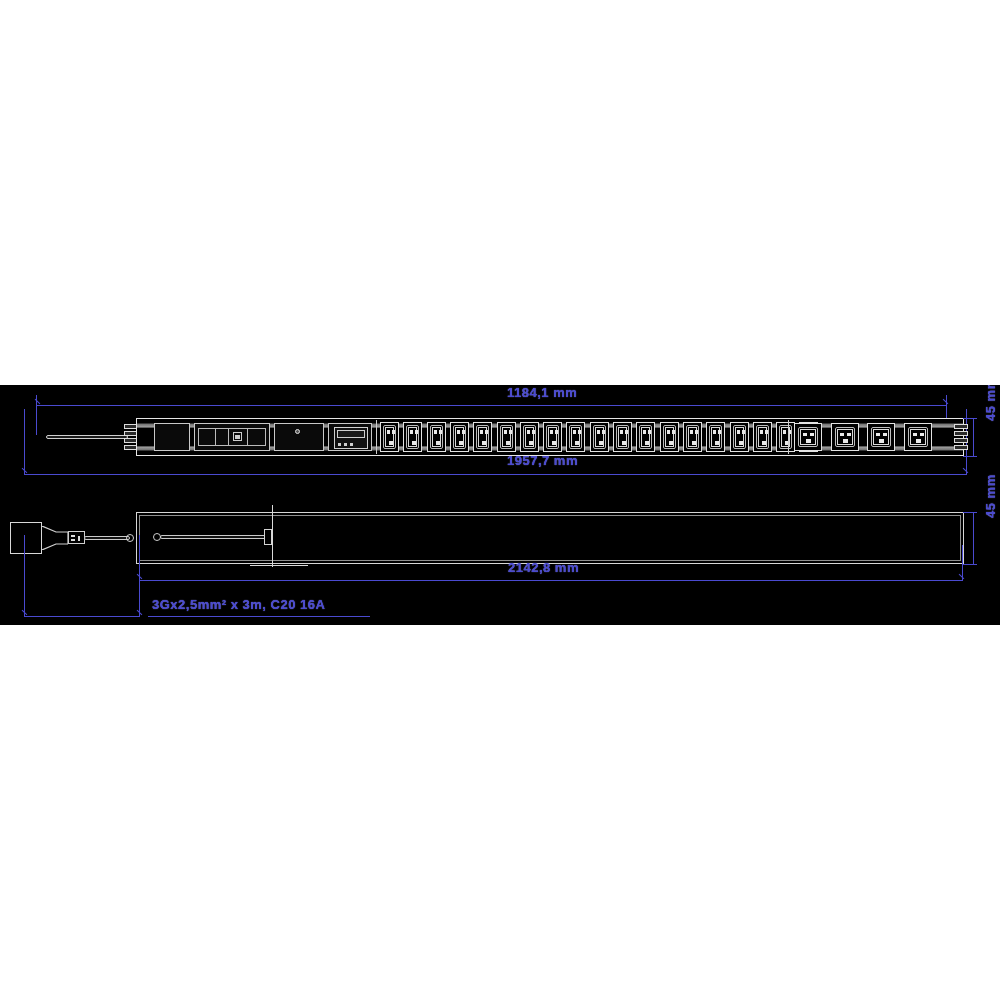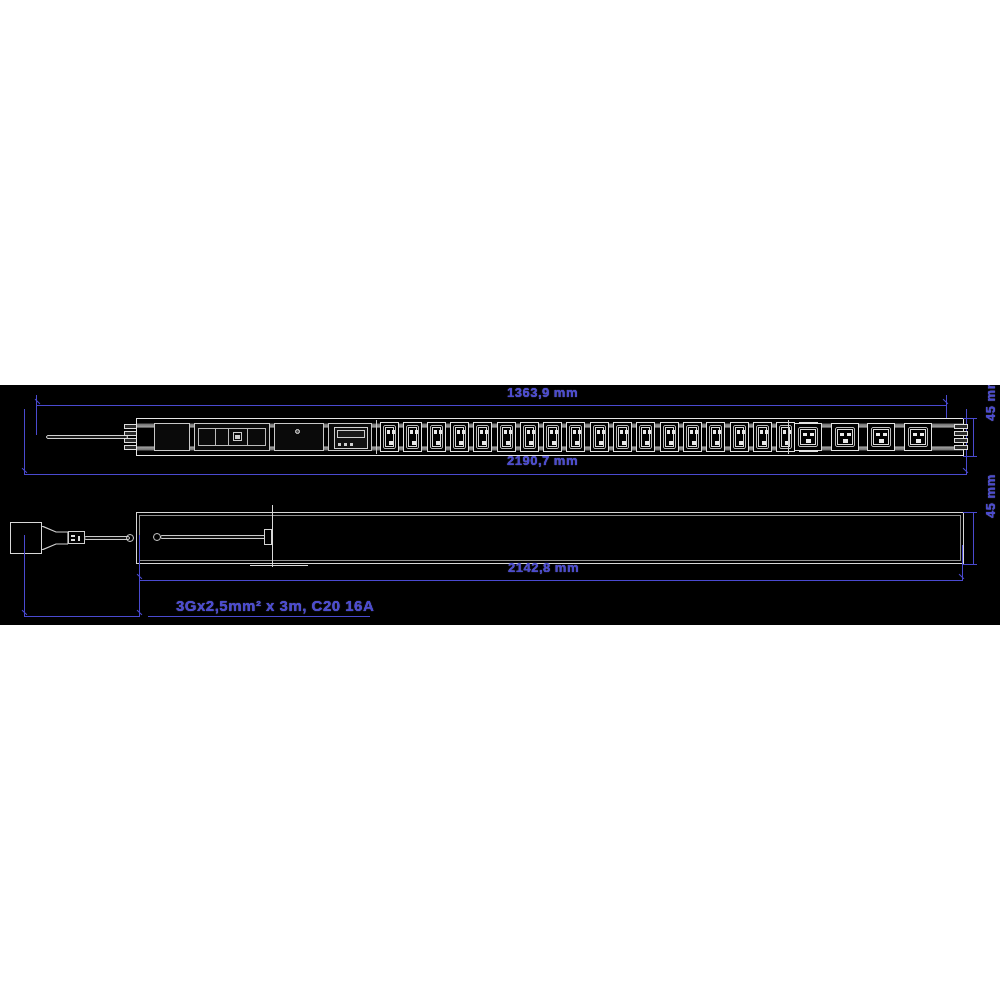--- a/index.html
+++ b/index.html
@@ -84,28 +84,28 @@
 
 <div id="page">
 
   <div id="canvas">
 
     <div class="dline v" style="left:36px;top:10px;height:40px;"></div>
     <div class="dline v" style="left:946px;top:10px;height:40px;"></div>
     <div class="dline h" style="left:36px;top:20px;width:911px;"></div>
     <div class="dtick" style="position:absolute;left:34px;top:16px;width:7px;height:1px;background:#4a4ad0;transform:rotate(45deg);"></div>
     <div class="dtick" style="position:absolute;left:942px;top:16px;width:7px;height:1px;background:#4a4ad0;transform:rotate(45deg);"></div>
-    <div class="dimtxt" style="left:507px;top:0px;">1363,9 mm</div>
+    <div class="dimtxt" style="left:507px;top:0px;">1184,1 mm</div>
 
     <div class="dline v" style="left:24px;top:24px;height:66px;"></div>
     <div class="dline v" style="left:966px;top:24px;height:66px;"></div>
     <div class="dline h" style="left:24px;top:89px;width:943px;"></div>
     <div class="dtick" style="position:absolute;left:21px;top:85px;width:7px;height:1px;background:#4a4ad0;transform:rotate(45deg);"></div>
     <div class="dtick" style="position:absolute;left:962px;top:85px;width:7px;height:1px;background:#4a4ad0;transform:rotate(45deg);"></div>
-    <div class="dimtxt" style="left:507px;top:68px;">2190,7 mm</div>
+    <div class="dimtxt" style="left:507px;top:68px;">1957,7 mm</div>
 
     <div id="topview" style="top:33px;">
 
       <div id="cord"></div>
       <div id="gland">
         <div class="g" style="top:0;"></div>
         <div class="g" style="top:7px;"></div>
         <div class="g" style="top:14px;"></div>
         <div class="g" style="top:21px;"></div>
       </div>
@@ -355,17 +355,17 @@
     <div class="dtick" style="position:absolute;left:136px;top:191px;width:7px;height:1px;background:#4a4ad0;transform:rotate(45deg);"></div>
     <div class="dtick" style="position:absolute;left:958px;top:191px;width:7px;height:1px;background:#4a4ad0;transform:rotate(45deg);"></div>
     <div class="dimtxt" style="left:508px;top:175px;">2142,8 mm</div>
 
     <div class="dline v" style="left:24px;top:150px;height:82px;"></div>
     <div class="dline v" style="left:139px;top:150px;height:82px;"></div>
     <div class="dline h" style="left:24px;top:231px;width:116px;"></div>
     <div class="dline h" style="left:148px;top:231px;width:222px;"></div>
     <div class="dtick" style="position:absolute;left:21px;top:227px;width:7px;height:1px;background:#4a4ad0;transform:rotate(45deg);"></div>
     <div class="dtick" style="position:absolute;left:136px;top:227px;width:7px;height:1px;background:#4a4ad0;transform:rotate(45deg);"></div>
-    <div class="dimtxt" style="left:152px;top:212px;font-size:15px;margin-left:24px;">3Gx2,5mm² x 3m, C20  16A</div>
+    <div class="dimtxt" style="left:152px;top:212px;font-size:13px;">3Gx2,5mm² x 3m, C20  16A</div>
 
   </div>
 
 </div>
 
 </body></html>

